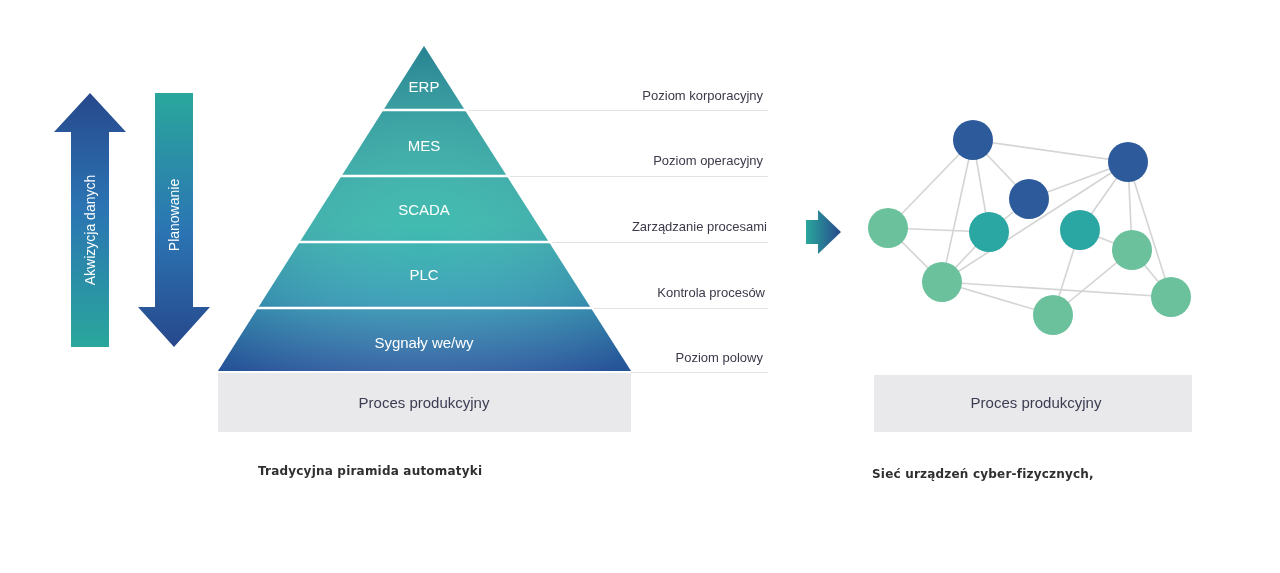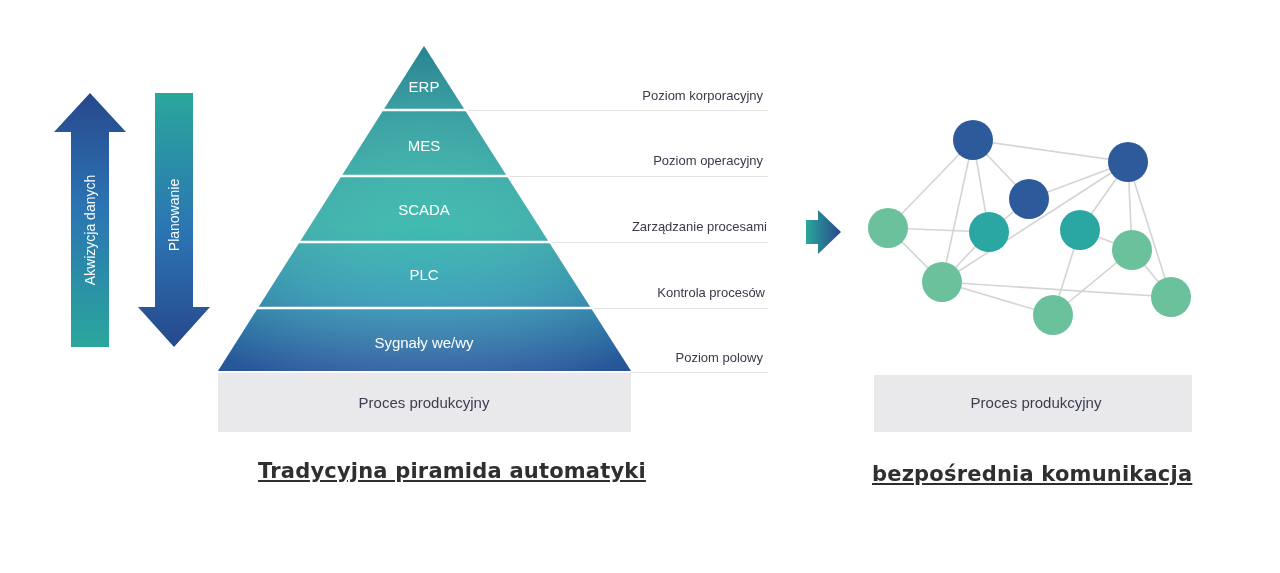--- a/index.html
+++ b/index.html
@@ -2,21 +2,21 @@
 <html><head>
 <meta charset="utf-8">
 <style>
   html, body { margin: 0; padding: 0; background: #ffffff; }
   body { width: 1280px; height: 573px; position: relative; overflow: hidden; font-family: "Liberation Sans", sans-serif; }
   svg.stage { position: absolute; left: 0; top: 0; }
   .lbl-light { font-family: "Liberation Sans", sans-serif; fill: #ffffff; font-size: 15px; }
   .lbl-level { font-family: "Liberation Sans", sans-serif; fill: #3a3a4a; font-size: 13px; }
   .lbl-proc { font-family: "Liberation Sans", sans-serif; fill: #3b3d52; font-size: 15px; }
   .lbl-arrow { font-family: "Liberation Sans", sans-serif; fill: #ffffff; font-size: 14px; }
-  .caption { position: absolute; font-family: "DejaVu Sans", sans-serif; font-weight: bold; font-size: 21px; color: #2f2f2f; line-height: 33px; letter-spacing: 0.2px; text-decoration: underline; }
+  .caption { position: absolute; font-family: "DejaVu Sans", sans-serif; font-weight: bold; font-size: 12px; color: #2f2f2f; line-height: 33px; letter-spacing: 0.2px; }
 </style>
 </head>
 <body>
 
 <svg class="stage" width="1280" height="573" viewBox="0 0 1280 573">
   <defs>
     <linearGradient id="gUp" x1="0" y1="1" x2="0" y2="0">
       <stop offset="0" stop-color="#2aa79c"></stop>
       <stop offset="0.55" stop-color="#2b74b3"></stop>
       <stop offset="1" stop-color="#27488c"></stop>
@@ -132,14 +132,14 @@
     <rect x="874" y="375" width="318" height="57" fill="#e9e9eb"></rect>
     <text class="lbl-proc" x="1036" y="408" text-anchor="middle">Proces produkcyjny</text>
   </g>
 </svg>
 
 <div class="caption" style="left:258px; top:455px;">
   <div>Tradycyjna piramida automatyki</div>
 </div>
 
 <div class="caption" style="left:872px; top:458px;">
-  <div>bezpośrednia komunikacja</div>
+  <div>Sieć urządzeń cyber-fizycznych,</div>
 </div>
 
 </body></html>

